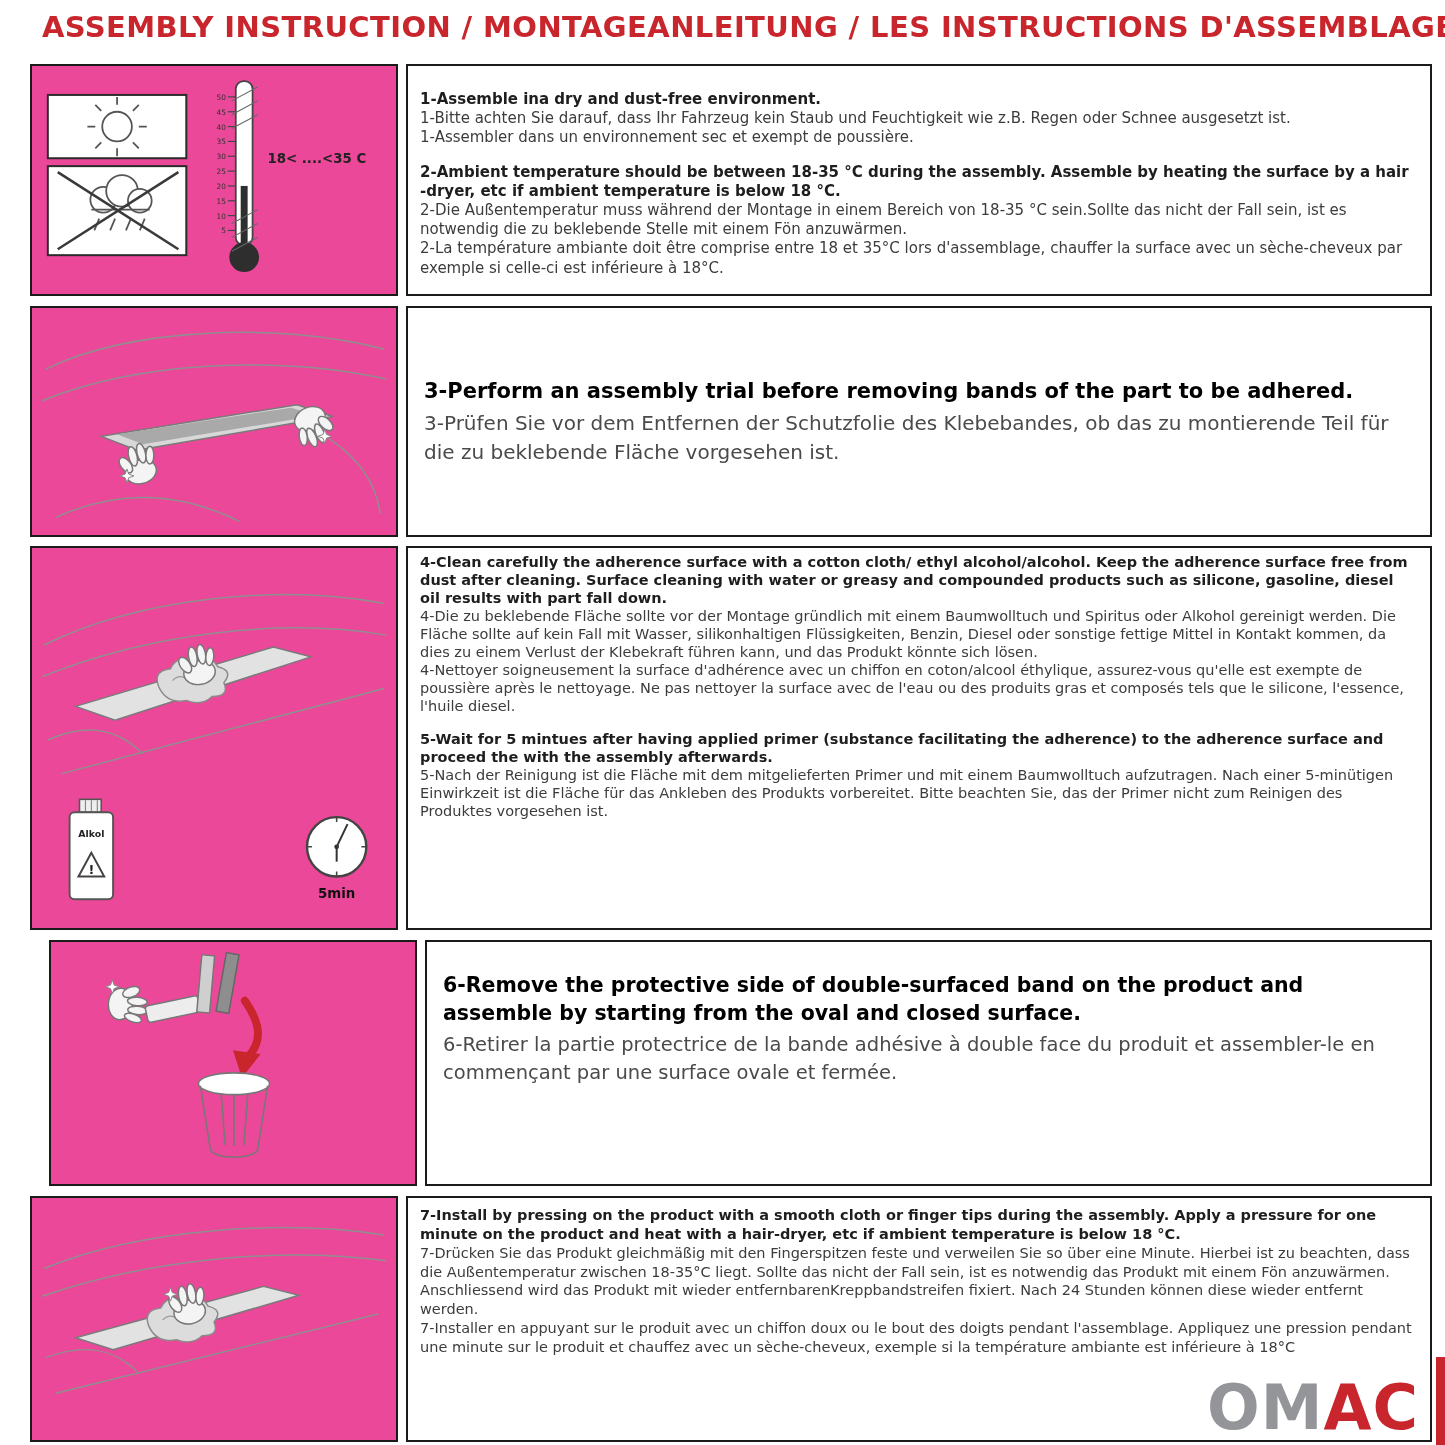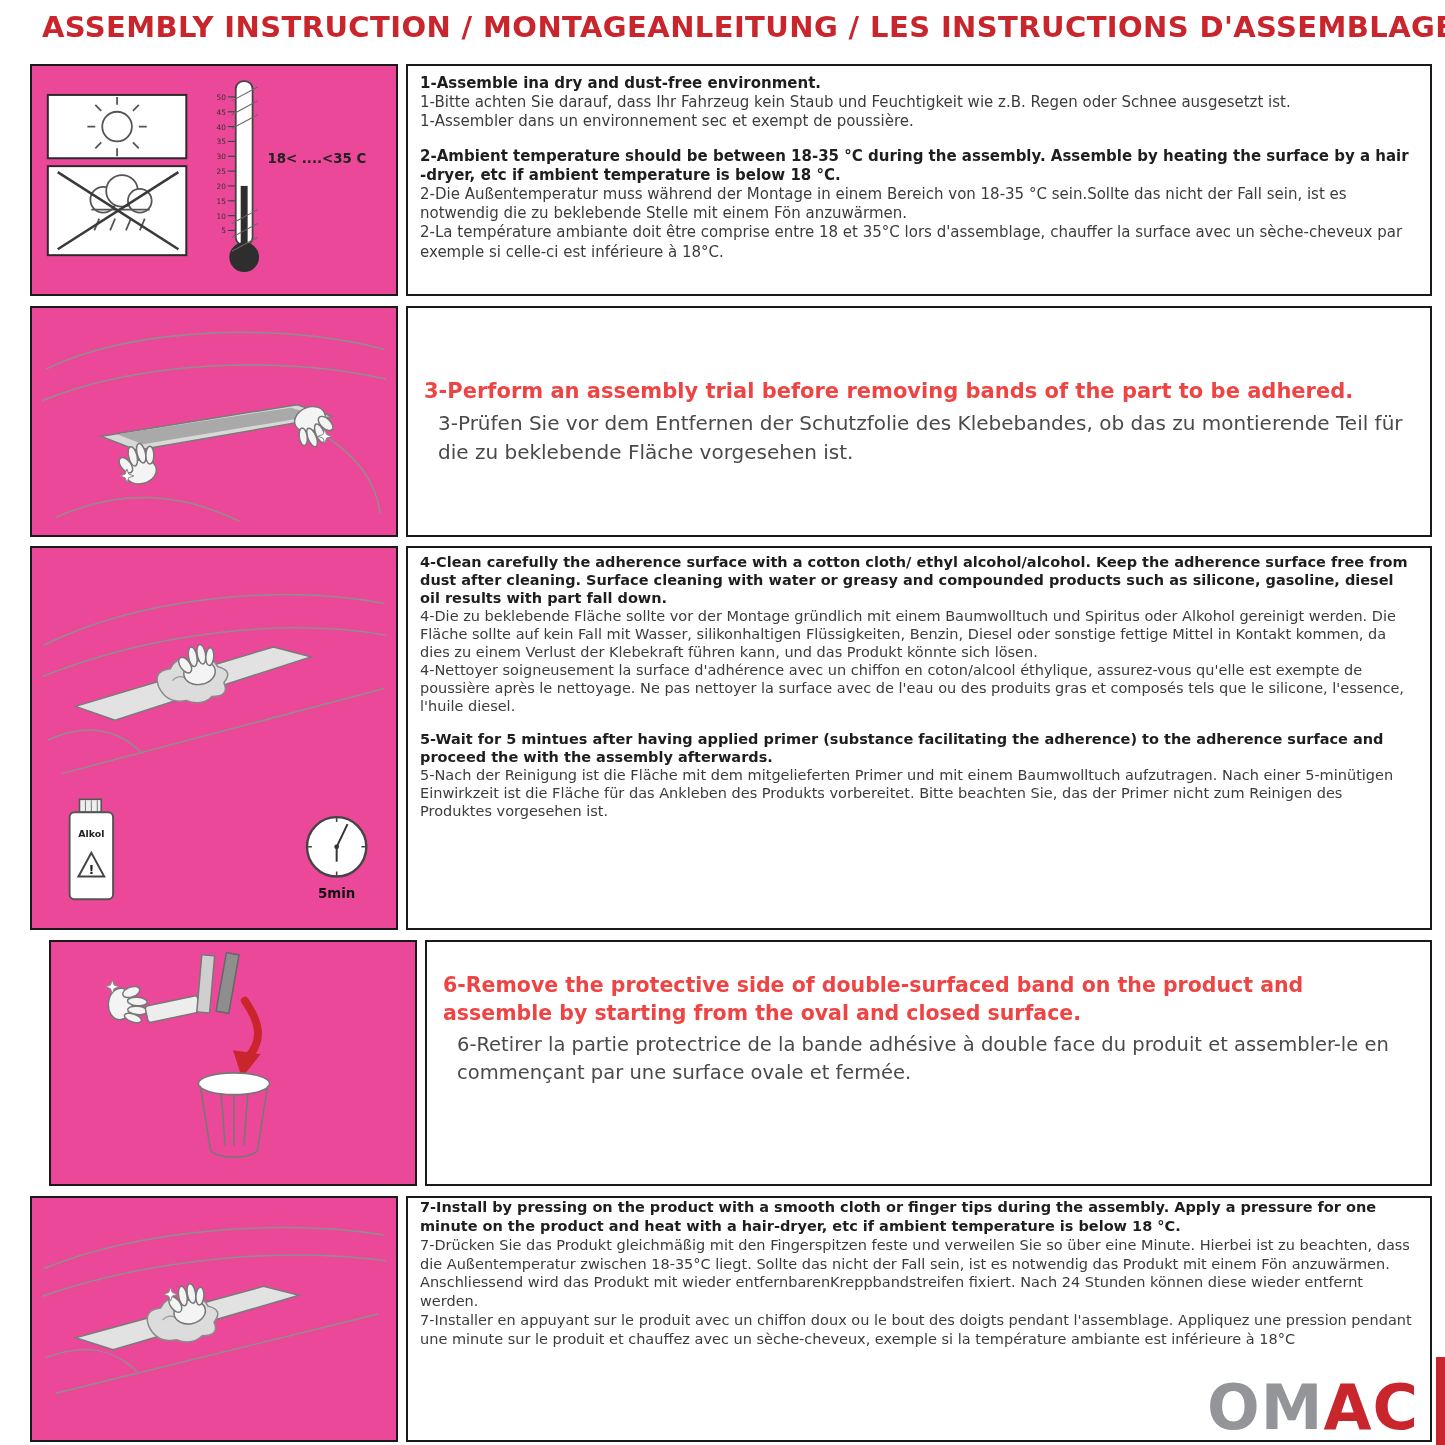--- a/index.html
+++ b/index.html
@@ -21,31 +21,31 @@
   .row2 { top:306px; height:231px; }
   .row3 { top:546px; height:384px; }
   .row4 { top:940px; height:246px;padding-left:19px; }
   .row5 { top:1196px; height:246px; }
   .ill {
     flex:0 0 368px; border:2px solid #1a1a1a; background:#ec4899; overflow:hidden;
   }
   .ill svg { width:100%; height:100%; display:block; }
   .txt {
     flex:1; border:2px solid #1a1a1a; background:#fff; overflow:hidden;
-    padding:8px 12px;
+    padding:24px 12px;
   }
   .txt p { margin:0; }
   .small { font-size:15px; line-height:1.28; }
   .row3 .txt { font-size:14.5px; line-height:1.24; padding:6px 12px; }
-  .row5 .txt { font-size:14.5px; line-height:1.3; padding:0 12px; }
+  .row5 .txt { font-size:14.5px; line-height:1.3; padding:8px 12px; }
   .gap { margin-top:15px !important; }
   .b { font-weight:bold; color:#1e1e1e; }
   .big { display:flex; flex-direction:column; justify-content:center; padding:10px 16px; }
-  .big .h { font-size:21px; font-weight:bold; color:#ef4444; line-height:1.35; margin-bottom:4px; }
-  .big .p { font-size:20px; line-height:1.42; color:#4a4a4a;margin-left:14px; }
+  .big .h { font-size:21px; font-weight:bold; color:#000000; line-height:1.35; margin-bottom:4px; }
+  .big .p { font-size:20px; line-height:1.42; color:#4a4a4a; }
   .row4 .txt.big { justify-content:flex-start; padding-top:30px; }
   .row4 .big .h { font-size:20.5px; }
   .row4 .big .p { font-size:19.5px; }
   .logo {
     position:absolute; right:26px; bottom:6px; font-weight:bold;
     font-size:62px; letter-spacing:1px; line-height:1; z-index:5;
     font-family:"DejaVu Sans","Liberation Sans",sans-serif;
   }
   .logo .g { color:#939598; }
   .logo .r { color:#c9252c; }

